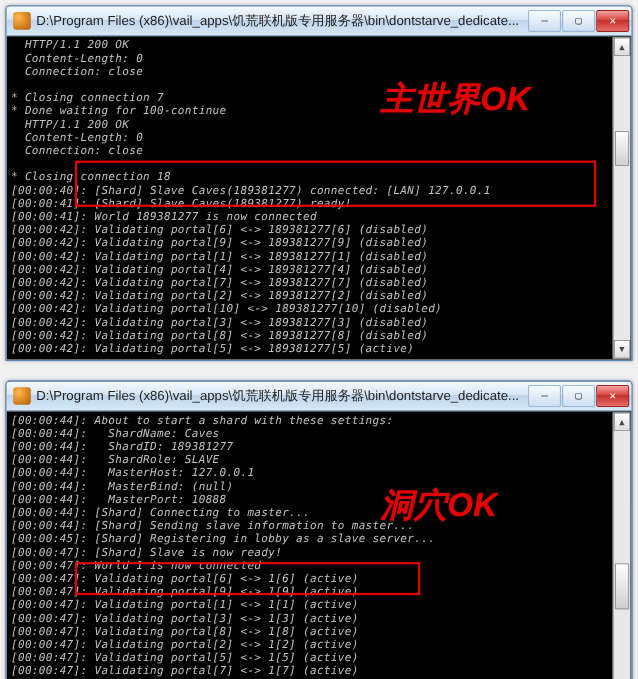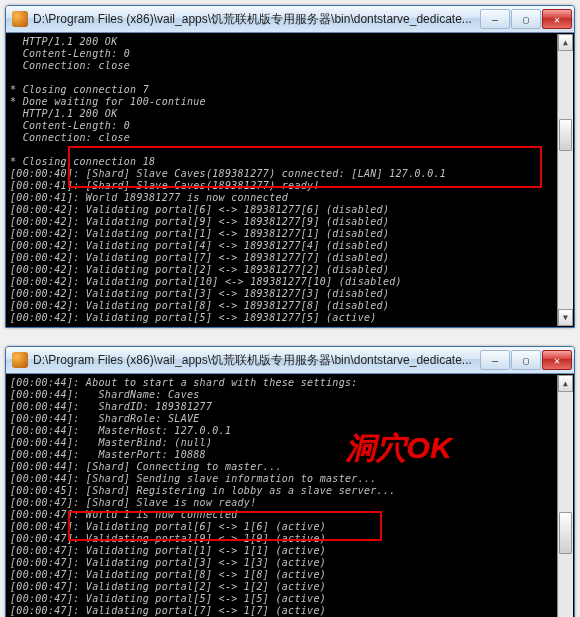--- a/index.html
+++ b/index.html
@@ -139,21 +139,21 @@
 [00:00:41]: World 189381277 is now connected
 [00:00:42]: Validating portal[6] &lt;-&gt; 189381277[6] (disabled)
 [00:00:42]: Validating portal[9] &lt;-&gt; 189381277[9] (disabled)
 [00:00:42]: Validating portal[1] &lt;-&gt; 189381277[1] (disabled)
 [00:00:42]: Validating portal[4] &lt;-&gt; 189381277[4] (disabled)
 [00:00:42]: Validating portal[7] &lt;-&gt; 189381277[7] (disabled)
 [00:00:42]: Validating portal[2] &lt;-&gt; 189381277[2] (disabled)
 [00:00:42]: Validating portal[10] &lt;-&gt; 189381277[10] (disabled)
 [00:00:42]: Validating portal[3] &lt;-&gt; 189381277[3] (disabled)
 [00:00:42]: Validating portal[8] &lt;-&gt; 189381277[8] (disabled)
-[00:00:42]: Validating portal[5] &lt;-&gt; 189381277[5] (active)</div><div class="redbox" style="left: 62px; top: 113px; width: 470px; height: 38px;"></div><div class="scrollbar"><div class="sb-btn">▲</div><div class="sb-track"><div class="sb-thumb" style="top:68px;height:30px"></div></div><div class="sb-btn">▼</div></div></div>
+[00:00:42]: Validating portal[5] &lt;-&gt; 189381277[5] (active)</div><div class="redbox" style="left: 62px; top: 113px; width: 470px; height: 38px;"></div><div class="annotation" style="left: 340px; top: 52px;">主世界OK</div><div class="scrollbar"><div class="sb-btn">▲</div><div class="sb-track"><div class="sb-thumb" style="top:68px;height:30px"></div></div><div class="sb-btn">▼</div></div></div>
     </div>
     <div class="window">
       <div class="titlebar">
         <span class="app-icon"></span>
         <span class="title-text">D:\Program Files (x86)\vail_apps\饥荒联机版专用服务器\bin\dontstarve_dedicate...</span>
         <div class="win-btns">
           <span class="win-btn">—</span>
           <span class="win-btn">▢</span>
           <span class="win-btn close">✕</span>
         </div>
@@ -174,15 +174,15 @@
 [00:00:47]: Validating portal[9] &lt;-&gt; 1[9] (active)
 [00:00:47]: Validating portal[1] &lt;-&gt; 1[1] (active)
 [00:00:47]: Validating portal[3] &lt;-&gt; 1[3] (active)
 [00:00:47]: Validating portal[8] &lt;-&gt; 1[8] (active)
 [00:00:47]: Validating portal[2] &lt;-&gt; 1[2] (active)
 [00:00:47]: Validating portal[5] &lt;-&gt; 1[5] (active)
 [00:00:47]: Validating portal[7] &lt;-&gt; 1[7] (active)
 [00:00:47]: Validating portal[4] &lt;-&gt; 1[4] (active)
 [00:00:47]: Validating portal[10] &lt;-&gt; 1[10] (active)
 [00:00:48]: [Shard] Slave LUA is now ready!
-[00:00:48]: Sim paused</div><div class="redbox" style="left: 62px; top: 137px; width: 310px; height: 26px;"></div><div class="annotation" style="left: 340px; top: 68px;">洞穴OK</div><div class="scrollbar"><div class="sb-btn">▲</div><div class="sb-track"><div class="sb-thumb" style="top:120px;height:40px"></div></div></div></div>
+[00:00:48]: Sim paused</div><div class="redbox" style="left: 62px; top: 137px; width: 310px; height: 26px;"></div><div class="annotation" style="left: 340px; top: 80px;">洞穴OK</div><div class="scrollbar"><div class="sb-btn">▲</div><div class="sb-track"><div class="sb-thumb" style="top:120px;height:40px"></div></div></div></div>
     </div>
   </div>
 
 </body></html>

